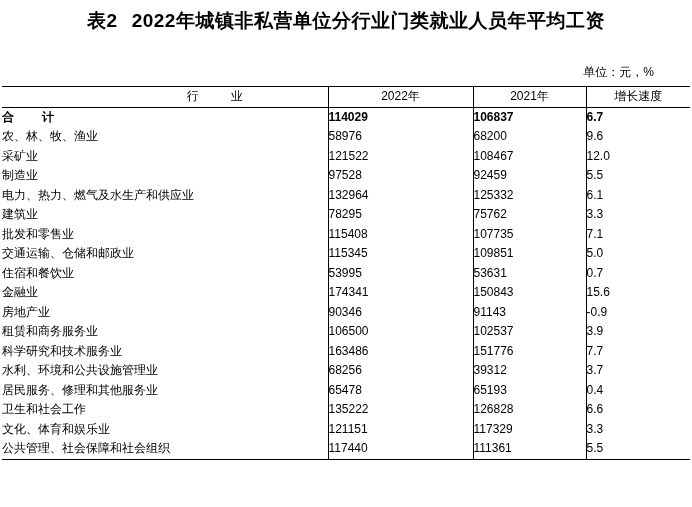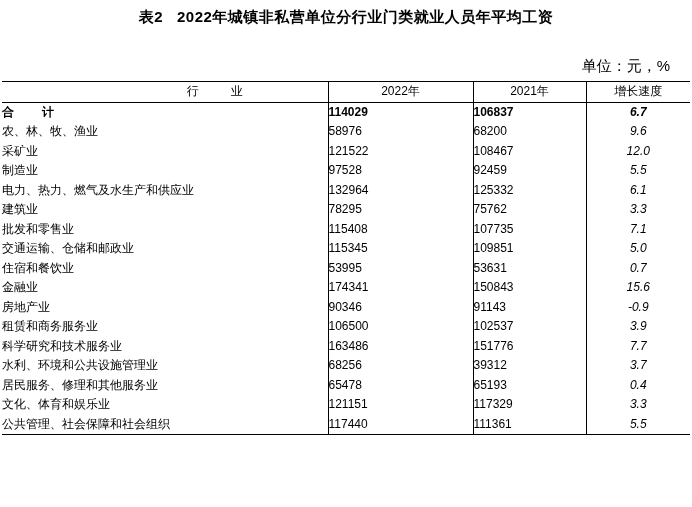--- a/index.html
+++ b/index.html
@@ -15,33 +15,33 @@
     -webkit-font-smoothing: antialiased;
   }
   .page {
     position: relative;
     width: 692px;
     height: 507px;
     box-sizing: border-box;
   }
   .title {
     text-align: center;
-    font-size: 15px;
+    font-size: 19px;
     font-weight: bold;
     margin-top: 8px;
     letter-spacing: 0.5px;
   }
   .title .tnum {
     margin-right: 14px;
   }
   .unit {
     text-align: right;
-    font-size: 15px;
+    font-size: 12px;
     margin-top: 30px;
-    padding-right: 22px;
+    padding-right: 38px;
   }
   table.main {
     border-collapse: collapse;
     width: 648px;
     margin: 5px auto 0 auto;
     table-layout: fixed;
   }
   table.main col.c-ind { width: 326px; }
   table.main col.c-y1  { width: 145px; }
   table.main col.c-y2  { width: 113px; }
@@ -79,23 +79,22 @@
     border-right: 1px solid #000;
   }
   td.num {
     text-align: left;
     padding-right: 42px;
   }
   td.num.sep {
     border-right: 1px solid #000;
   }
   td.gr {
-    text-align: center;
+    text-align: left;
     padding-right: 28px;
-    font-style: italic;
   }
   tr.total td {
     font-weight: bold;
   }
   tr.total td.ind {
     letter-spacing: 8px;
   }
   .last-row td {
     border-bottom: 1.2px solid #000;
   }
@@ -211,20 +210,26 @@
           <td class="num sep">39312</td>
           <td class="gr">3.7</td>
         </tr>
         <tr>
           <td class="ind">居民服务、修理和其他服务业</td>
           <td class="num sep">65478</td>
           <td class="num sep">65193</td>
           <td class="gr">0.4</td>
         </tr>
         <tr>
+          <td class="ind">卫生和社会工作</td>
+          <td class="num sep">135222</td>
+          <td class="num sep">126828</td>
+          <td class="gr">6.6</td>
+        </tr>
+        <tr>
           <td class="ind">文化、体育和娱乐业</td>
           <td class="num sep">121151</td>
           <td class="num sep">117329</td>
           <td class="gr">3.3</td>
         </tr>
         <tr class=" last-row">
           <td class="ind">公共管理、社会保障和社会组织</td>
           <td class="num sep">117440</td>
           <td class="num sep">111361</td>
           <td class="gr">5.5</td>

